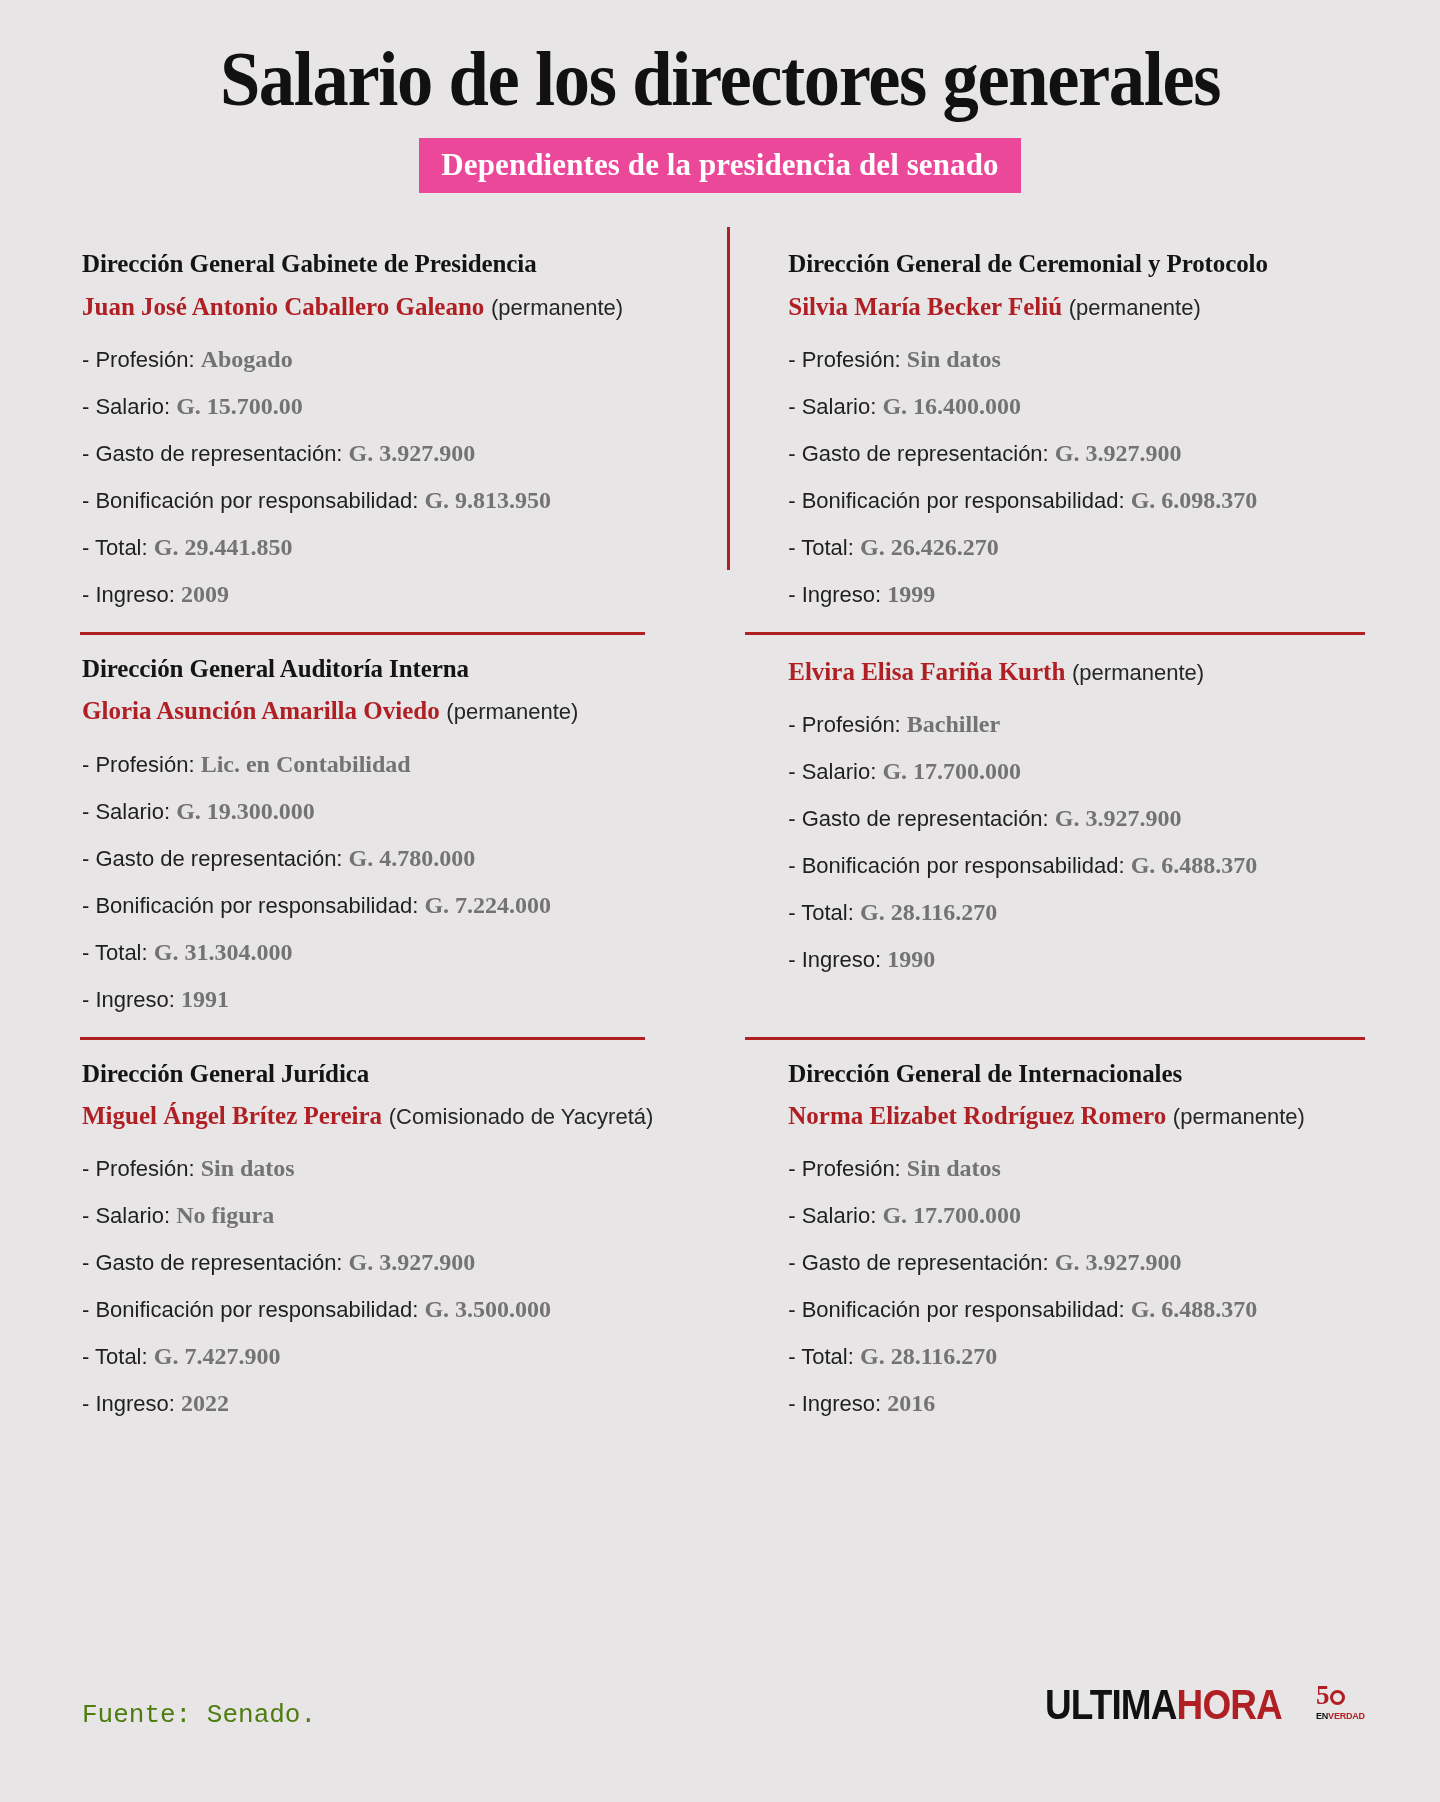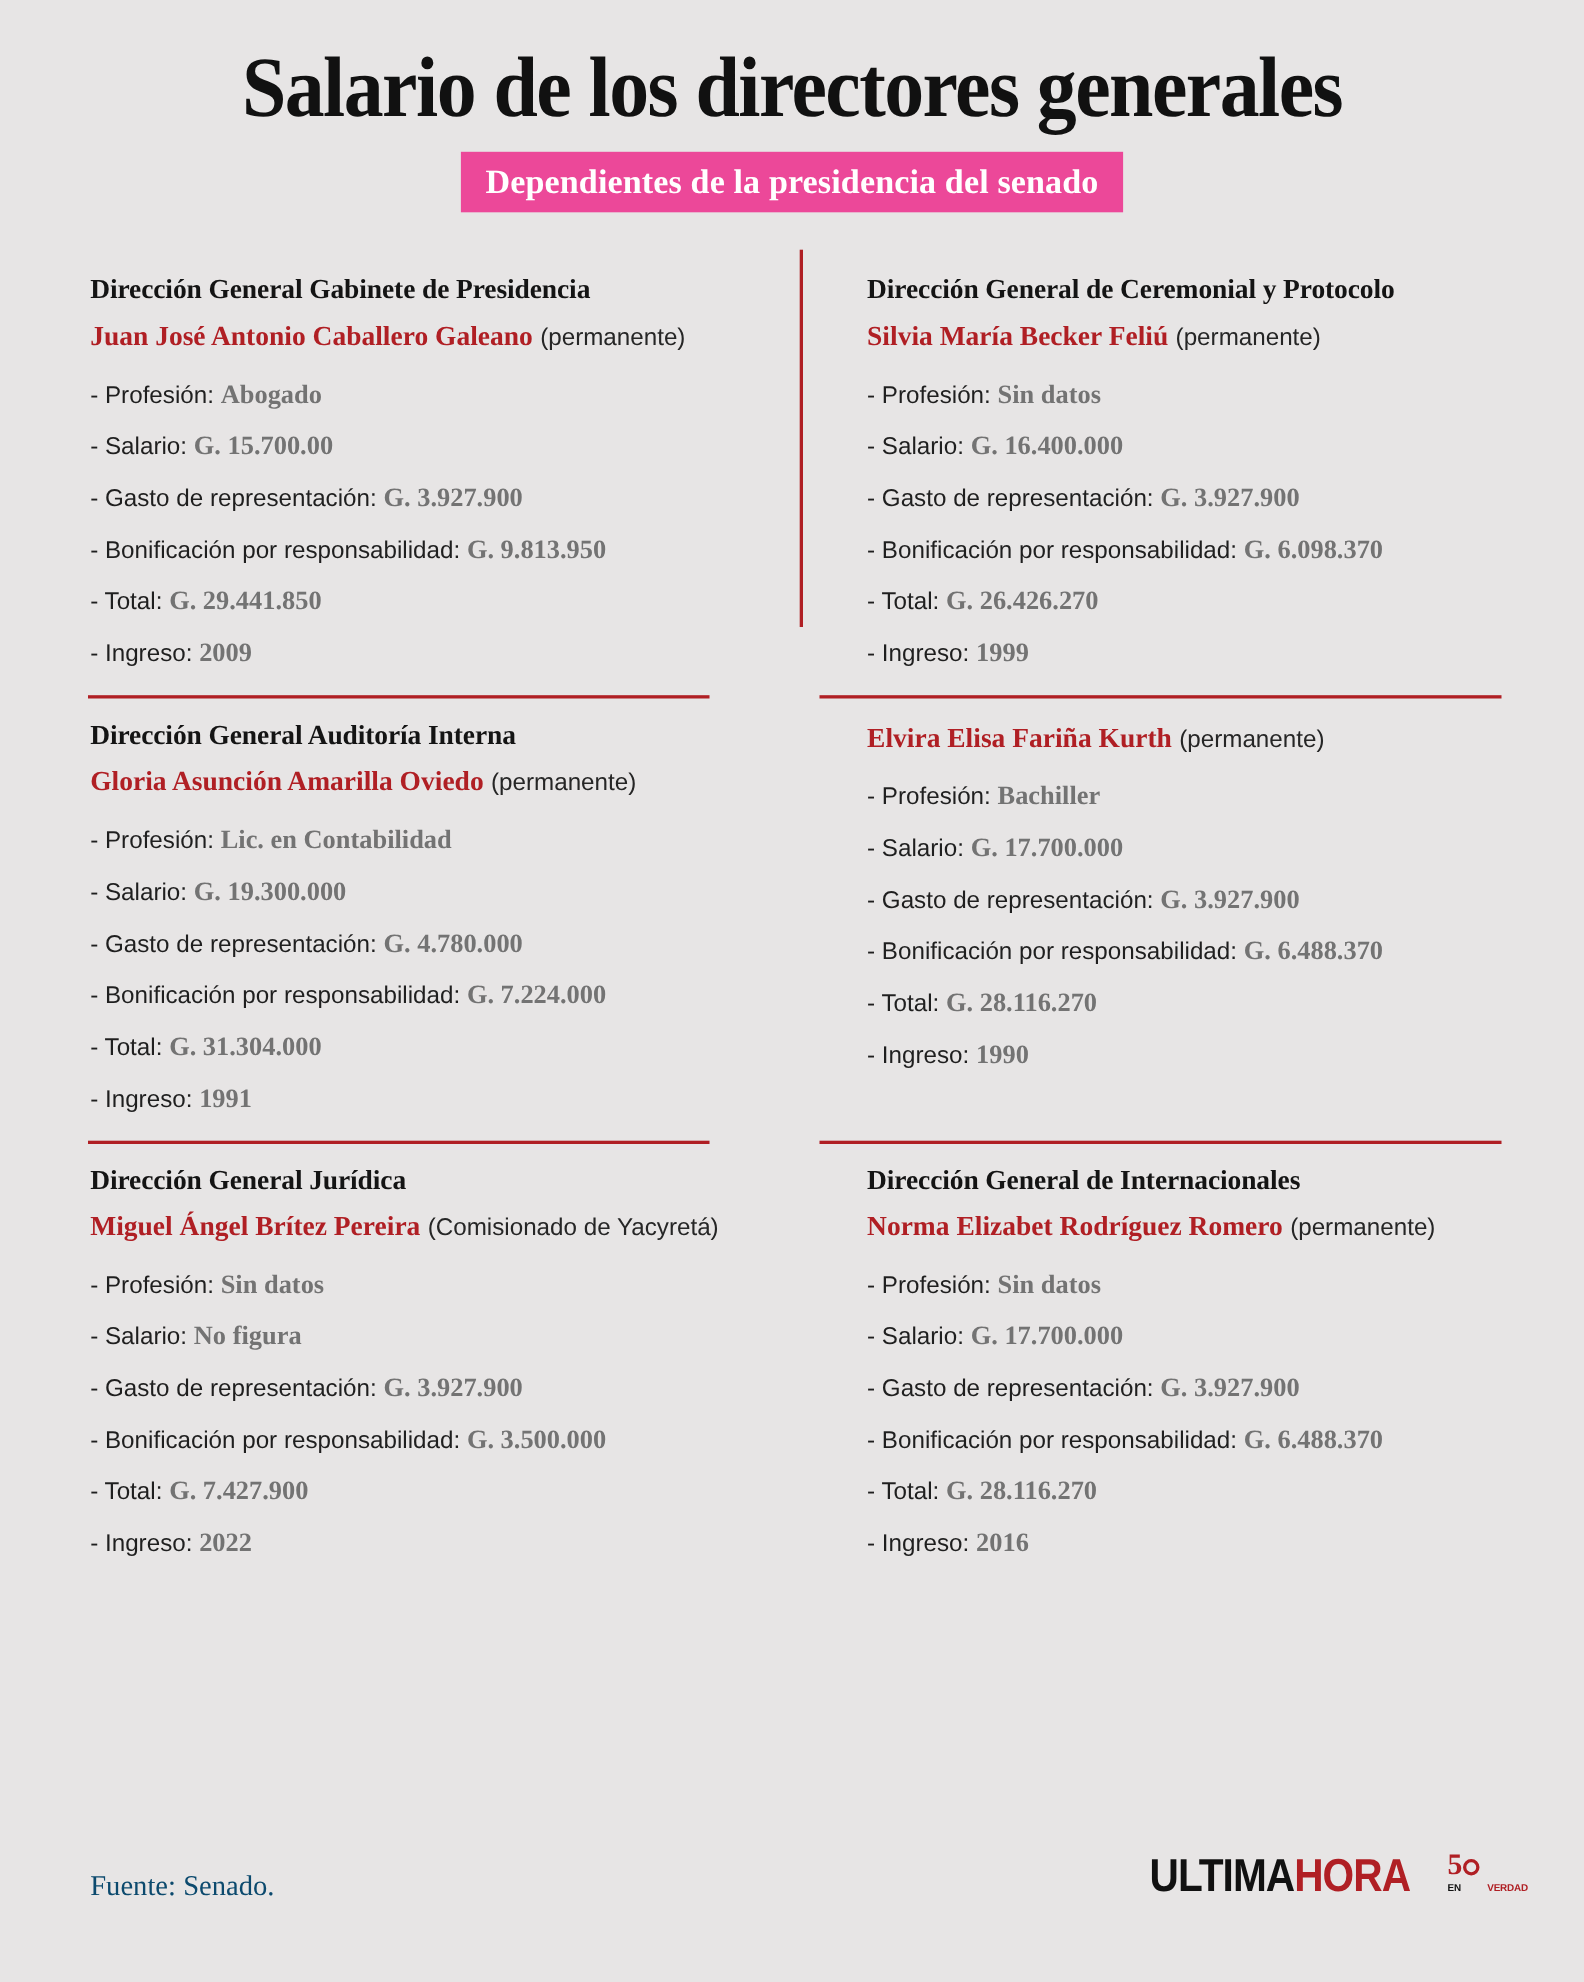--- a/index.html
+++ b/index.html
@@ -149,23 +149,23 @@
     position: absolute;
     left: 0;
     bottom: 0;
     width: 1440px;
     height: 150px;
   }
   .source {
     position: absolute;
     left: 82px;
     top: 48px;
-    font-family: Liberation Serif, serif;
+    font-family: Liberation Mono, monospace;
     font-size: 26px;
-    color: #0c4a6e;
+    color: #4d7c0f;
   }
   .logo {
     position: absolute;
     right: 70px;
     top: 30px;
     display: flex;
     align-items: center;
   }
   .logo-text {
     font-family: "Liberation Sans", sans-serif;
@@ -203,21 +203,21 @@
   }
   .logo-tag {
     font-family: "Liberation Sans", sans-serif;
     font-size: 9px;
     font-weight: bold;
     color: #111111;
     letter-spacing: -0.2px;
     margin-top: 2px;
     white-space: nowrap;
   }
-  .logo-tag .tag-red { color: #b01f24; padding-left: 24px; }
+  .logo-tag .tag-red { color: #b01f24; }
 </style>
 </head>
 <body>
 
 <div class="page">
 
   <div class="header">
     <h1 class="main-title">Salario de los directores generales</h1>
     <div class="subtitle-wrap">
       <span class="subtitle-banner">Dependientes de la presidencia del senado</span>

